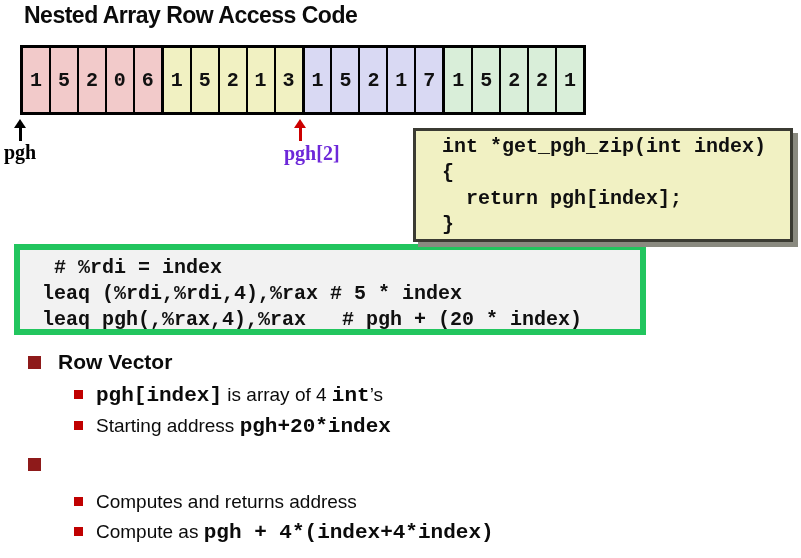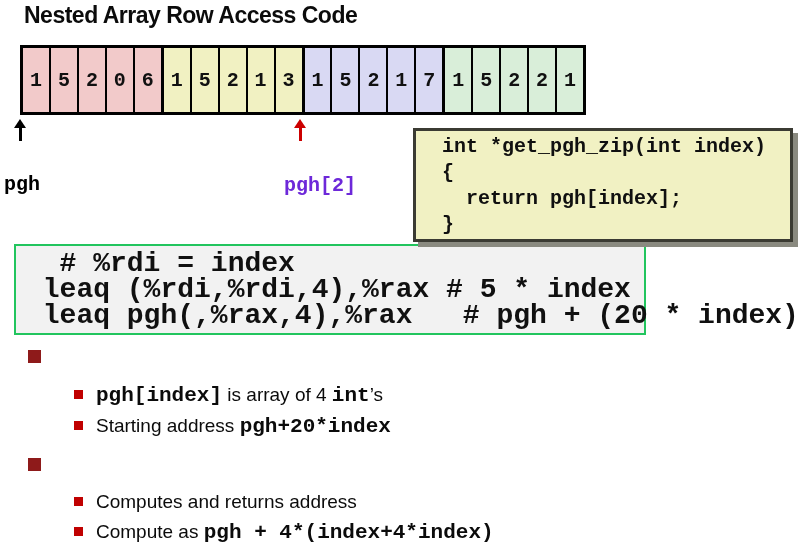--- a/index.html
+++ b/index.html
@@ -27,37 +27,36 @@
   .cell:first-child{border-left:none;}
   
   .uparrow{width:14px;height:22px;color:#000;}
   .uparrow .head{
     position:absolute;left:1px;top:0;width:0;height:0;
     border-left:6px solid transparent;border-right:6px solid transparent;
     border-bottom:9px solid currentColor;
   }
   .uparrow .stem{position:absolute;left:6px;top:6px;width:3px;height:16px;background:currentColor;}
   .memlabel{
-    font-family:Liberation Mono, monospace;font-weight:bold;font-size:20px;color:#000;
+    font-family:Liberation Serif, serif;font-weight:bold;font-size:20px;color:#000;
     white-space:nowrap;
-    margin-top:32px;
   }
   
   pre.codebox{
     margin:0;box-sizing:border-box;white-space:pre;
     font-family:"Liberation Mono",monospace;font-weight:bold;color:#101010;
   }
   .ccode{
     left:413px;top:128px;width:380px;height:114px;z-index:3;
     border:3px solid #3b3b33;padding:3px 26px;font-size:20px;line-height:26px;
     box-shadow:5px 5px 0 #8a8a80;
   }
   .asm{
     left:14px;top:244px;width:632px;height:91px;z-index:1;
-    border:2px solid #22c55e;padding:5px 10px;font-size:28px;line-height:26px;
+    border:6px solid #22c55e;padding:5px 10px;font-size:20px;line-height:26px;
   }
   
   .b1{display:flex;align-items:center;gap:17px;font-size:21px;font-weight:bold;color:#0b0b0b;}
   .sq1{width:13px;height:13px;flex:0 0 13px;}
   .b2{display:flex;align-items:flex-start;gap:13px;font-size:19px;color:#0b0b0b;}
   .sq2{width:9px;height:9px;flex:0 0 9px;margin-top:6px;}
   .b2 .txt .mono{font-family:Liberation Mono, monospace;font-weight:bold;font-size:21px;text-align:center;}
   .b2 .txt{white-space:nowrap;}
 </style>
 </head>
@@ -112,20 +111,21 @@
 {
   return pgh[index];
 }</pre>
 
 <pre class="abs codebox asm" style="background: rgb(242, 242, 242);">  # %rdi = index
  leaq (%rdi,%rdi,4),%rax # 5 * index
  leaq pgh(,%rax,4),%rax   # pgh + (20 * index)</pre>
 
 <div class="abs b1" style="left:28px;top:350px;">
   <span class="sq1" style="background: rgb(142, 26, 26);"></span>
+  <span>Row Vector</span>
 </div>
 
 <div class="abs b2" style="left:74px;top:384px;">
   <span class="sq2" style="background: rgb(192, 0, 0);"></span>
   <div class="txt"><span class="mono">pgh[index]</span><span> is array of 4 </span><span class="mono">int</span><span>’s</span></div>
 </div>
 
 <div class="abs b2" style="left:74px;top:415px;">
   <span class="sq2" style="background: rgb(192, 0, 0);"></span>
   <div class="txt"><span>Starting address </span><span class="mono">pgh+20*index</span></div>

